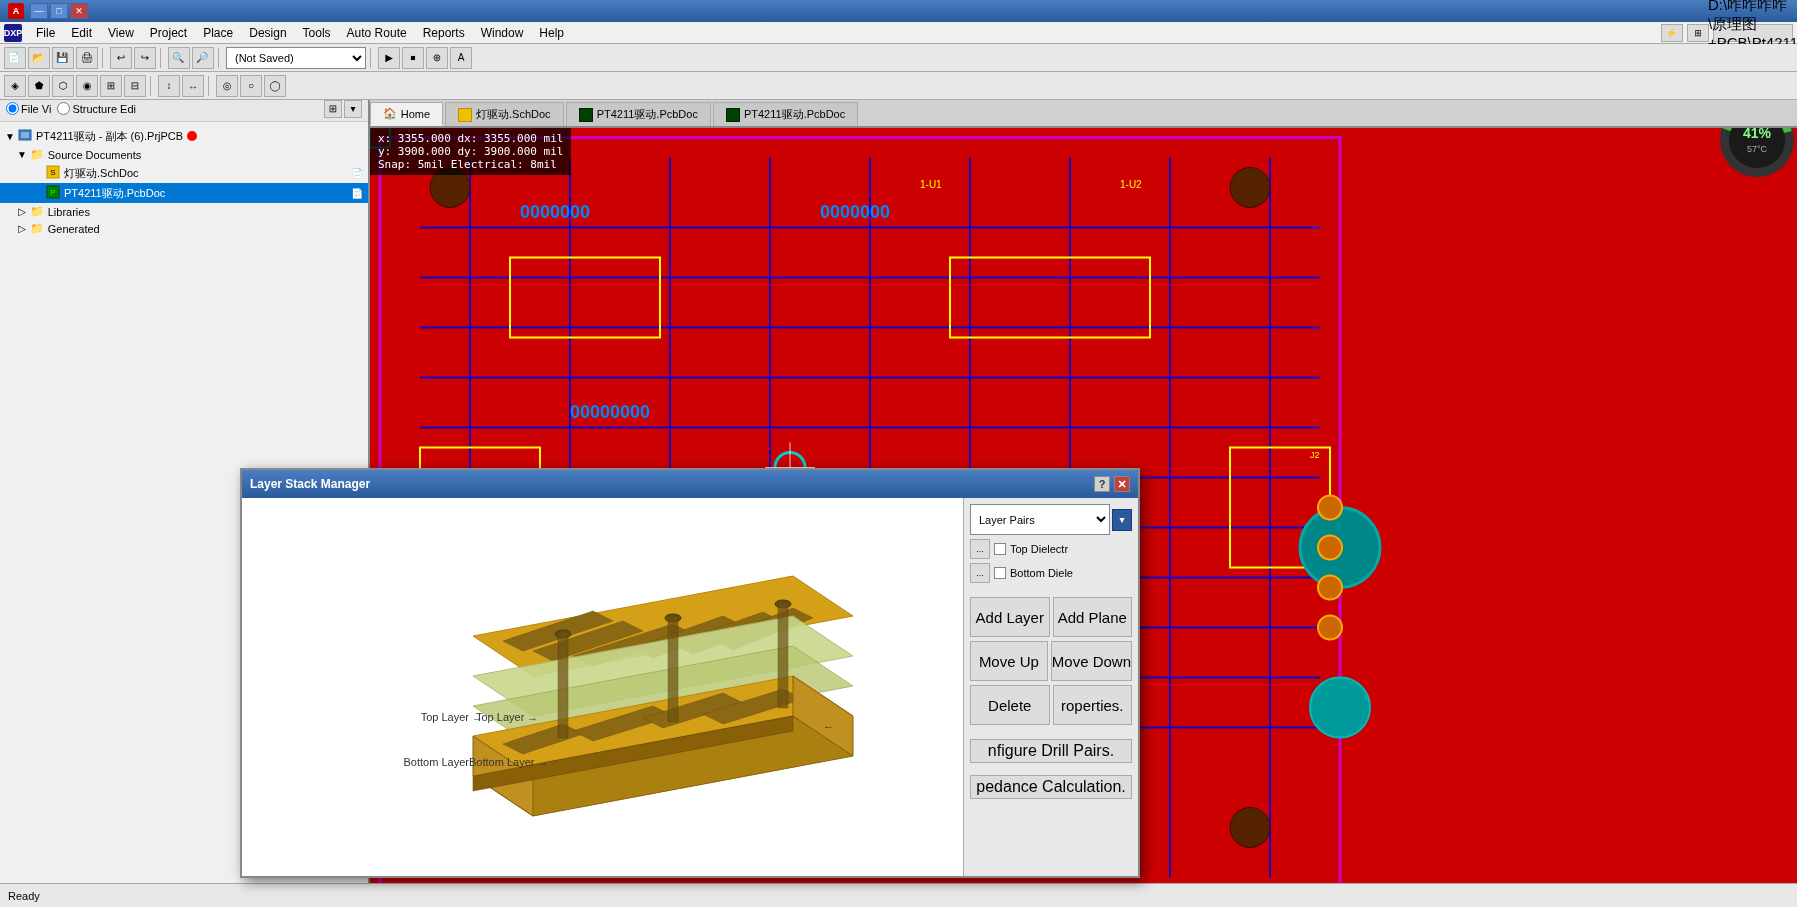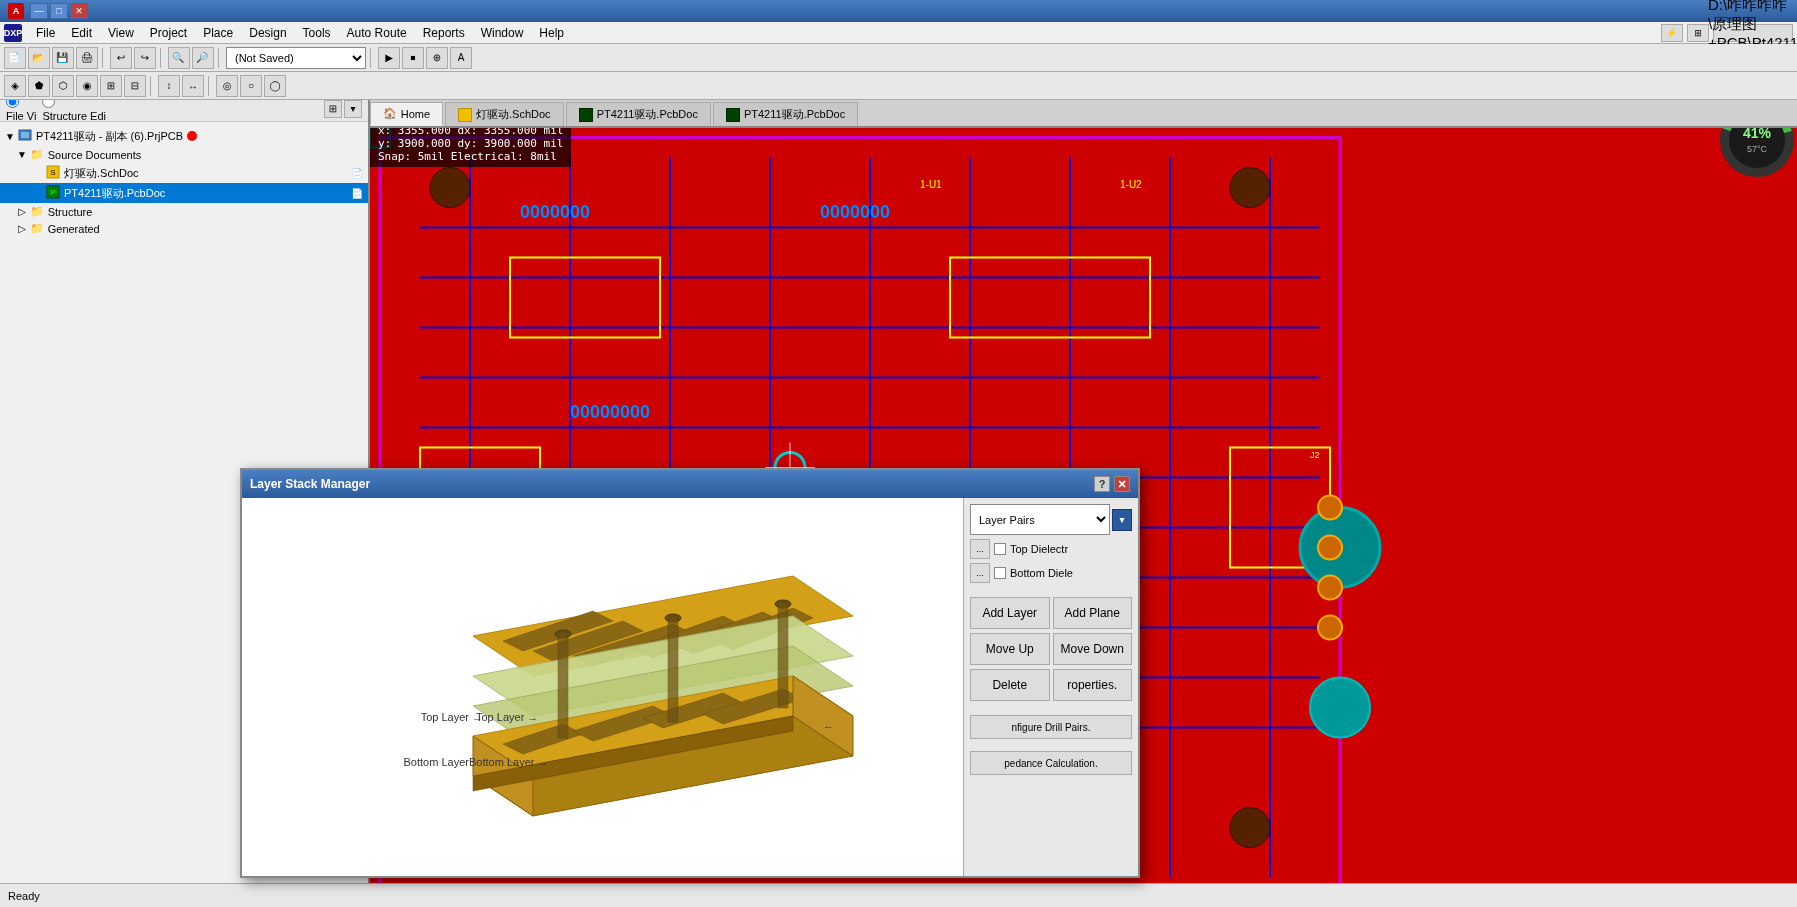--- a/index.html
+++ b/index.html
@@ -69,21 +69,21 @@
     #projects-header .pctrl { width: 14px; height: 14px; background: #5a8ad0; border: 1px solid #3a6aaa; display: flex; align-items: center; justify-content: center; font-size: 9px; color: white; cursor: pointer; }
 
     #workspace-row { height: 26px; display: flex; align-items: center; padding: 0 6px; border-bottom: 1px solid #ccc; background: #e8e8e8; }
     .ws-select { flex: 1; height: 20px; background: white; border: 1px solid #888; font-size: 11px; padding: 0 4px; }
     .ws-btn { height: 20px; padding: 0 6px; background: #ddd; border: 1px solid #aaa; font-size: 11px; margin-left: 4px; cursor: pointer; }
 
     #proj-name-row { height: 26px; display: flex; align-items: center; padding: 0 6px; border-bottom: 1px solid #ccc; background: #e8e8e8; }
     .proj-name-input { flex: 1; height: 20px; background: white; border: 1px solid #888; font-size: 11px; padding: 0 4px; }
 
     #view-toggle { height: 26px; display: flex; align-items: center; padding: 0 6px; gap: 6px; border-bottom: 1px solid #ccc; background: #e8e8e8; }
-    .radio-label { display: flex; align-items: flex-start; gap: 2px; font-size: 11px; cursor: pointer; flex-direction: column; }
+    .radio-label { display: flex; align-items: flex-end; gap: 2px; font-size: 11px; cursor: pointer; }
 
     
     #project-tree { padding: 4px 0; }
     .tree-item { display: flex; align-items: center; padding: 2px 4px; cursor: pointer; font-size: 11px; }
     .tree-item.selected { background: #0078d4; color: white; }
     .tree-item.selected .tree-icon { color: white; }
     .tree-indent-1 { padding-left: 16px; }
     .tree-indent-2 { padding-left: 32px; }
     .tree-icon { margin-right: 4px; font-size: 11px; }
     .tree-expand { width: 12px; margin-right: 2px; text-align: center; font-size: 10px; }
@@ -99,21 +99,21 @@
 
     
     #status-bar {
       position: absolute; bottom: 0; left: 0; width: 100%; height: 24px;
       background: #e8e8e8; border-top: 1px solid #aaa;
       display: flex; align-items: center; padding: 0 8px; font-size: 11px; z-index: 200; margin-top: 25px;
     }
 
     
     #coords-overlay {
-      position: absolute; top: 120px; left: 370px; padding: 4px 8px;
+      position: absolute; top: 128px; left: 370px; padding: 4px 8px;
       background: rgba(0,0,0,0.7); color: white; font-size: 11px; font-family: monospace;
       z-index: 20;
     }
 
     
     #layer-stack-dialog {
       position: absolute; left: 240px; top: 468px; width: 900px; height: 410px;
       background: #f0f0f0; border: 2px solid #888;
       box-shadow: 4px 4px 12px rgba(0,0,0,0.5);
       z-index: 1000;
@@ -134,23 +134,23 @@
     .ctrl-dropdown { display: flex; align-items: center; gap: 2px; }
     .ctrl-select { flex: 1; height: 31px; background: white; border: 1px solid #888; font-size: 11px; padding: 0 4px; }
     .ctrl-dropdown-btn { width: 20px; height: 22px; background: #2a5a9c; border: 1px solid #1a3a7c; display: flex; align-items: center; justify-content: center; color: white; font-size: 10px; cursor: pointer; }
 
     .ctrl-row { display: flex; align-items: center; gap: 4px; font-size: 11px; }
     .ctrl-dots { width: 20px; height: 20px; background: #ddd; border: 1px solid #aaa; display: flex; align-items: center; justify-content: center; font-size: 9px; cursor: pointer; }
     .ctrl-check { width: 12px; height: 12px; border: 1px solid #888; background: white; display: flex; align-items: center; justify-content: center; flex-shrink: 0; }
     .ctrl-label { font-size: 11px; white-space: nowrap; overflow: hidden; text-overflow: ellipsis; }
 
     .ctrl-btn-row { display: flex; gap: 3px; }
-    .ctrl-btn { flex: 1; height: 32px; background: #ddd; border: 1px solid #aaa; font-size: 12px; cursor: pointer; display: flex; align-items: center; justify-content: center; white-space: nowrap; }
-
-    .ctrl-btn-full { width: 100%; height: 24px; background: #ddd; border: 1px solid #aaa; font-size: 10px; cursor: pointer; display: flex; align-items: center; justify-content: center; }
+    .ctrl-btn { flex: 1; height: 40px; background: #ddd; border: 1px solid #aaa; font-size: 15px; cursor: pointer; display: flex; align-items: center; justify-content: center; white-space: nowrap; }
+
+    .ctrl-btn-full { width: 100%; height: 24px; background: #ddd; border: 1px solid #aaa; font-size: 16px; cursor: pointer; display: flex; align-items: center; justify-content: center; }
 
     
     #cpu-gauge {
       position: absolute; top: 100px; right: 0; width: 80px; height: 80px;
       z-index: 50;
     }
 
     
     .not-saved-select { height: 22px; background: white; border: 1px solid #888; font-size: 11px; padding: 0 4px; min-width: 140px; }
   </style>
@@ -303,21 +303,21 @@
             <text x="7" y="10" text-anchor="middle" font-size="8" fill="#00ff00">P</text>
           </svg>
       </span>
       <span>PT4211驱动.PcbDoc</span>
       <span style="margin-left:auto;font-size:10px;">📄</span>
     </div>
 
     <div class="tree-item tree-indent-1">
       <span class="tree-expand">▷</span>
       <span class="tree-icon folder-icon">📁</span>
-      <span>Structure</span>
+      <span>Libraries</span>
     </div>
 
     <div class="tree-item tree-indent-1">
       <span class="tree-expand">▷</span>
       <span class="tree-icon folder-icon">📁</span>
       <span>Generated</span>
     </div>
   </div>
 </div>
 

